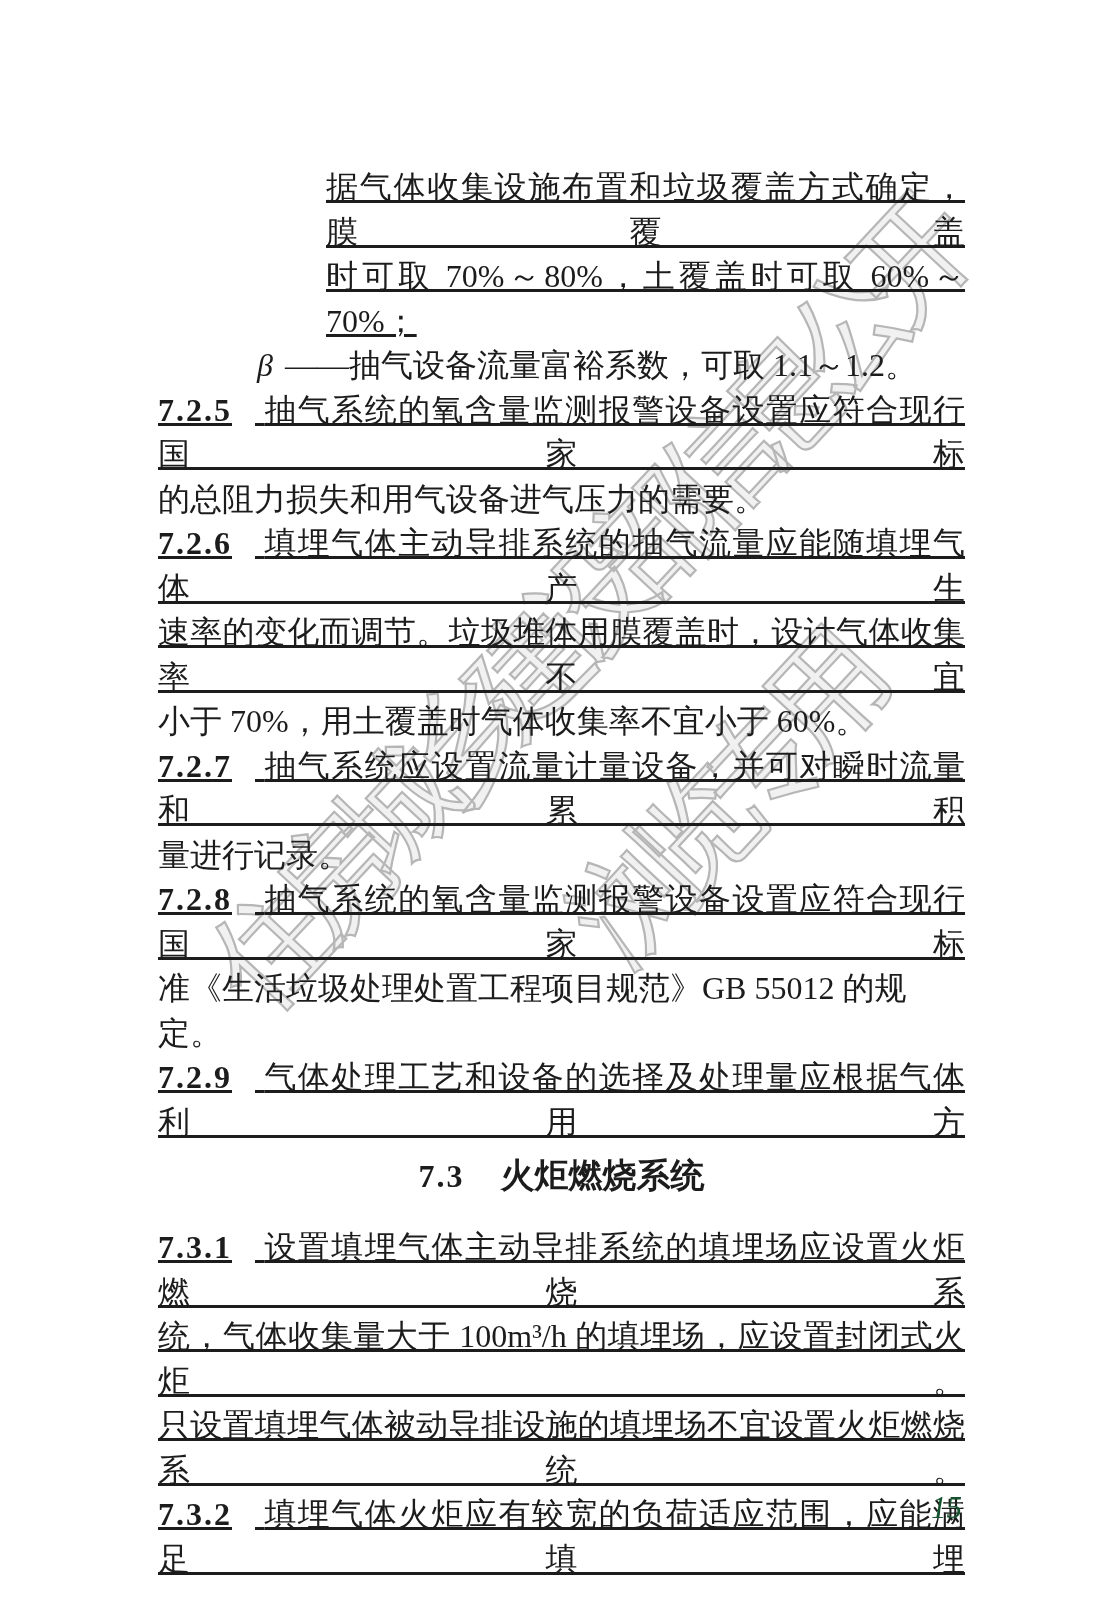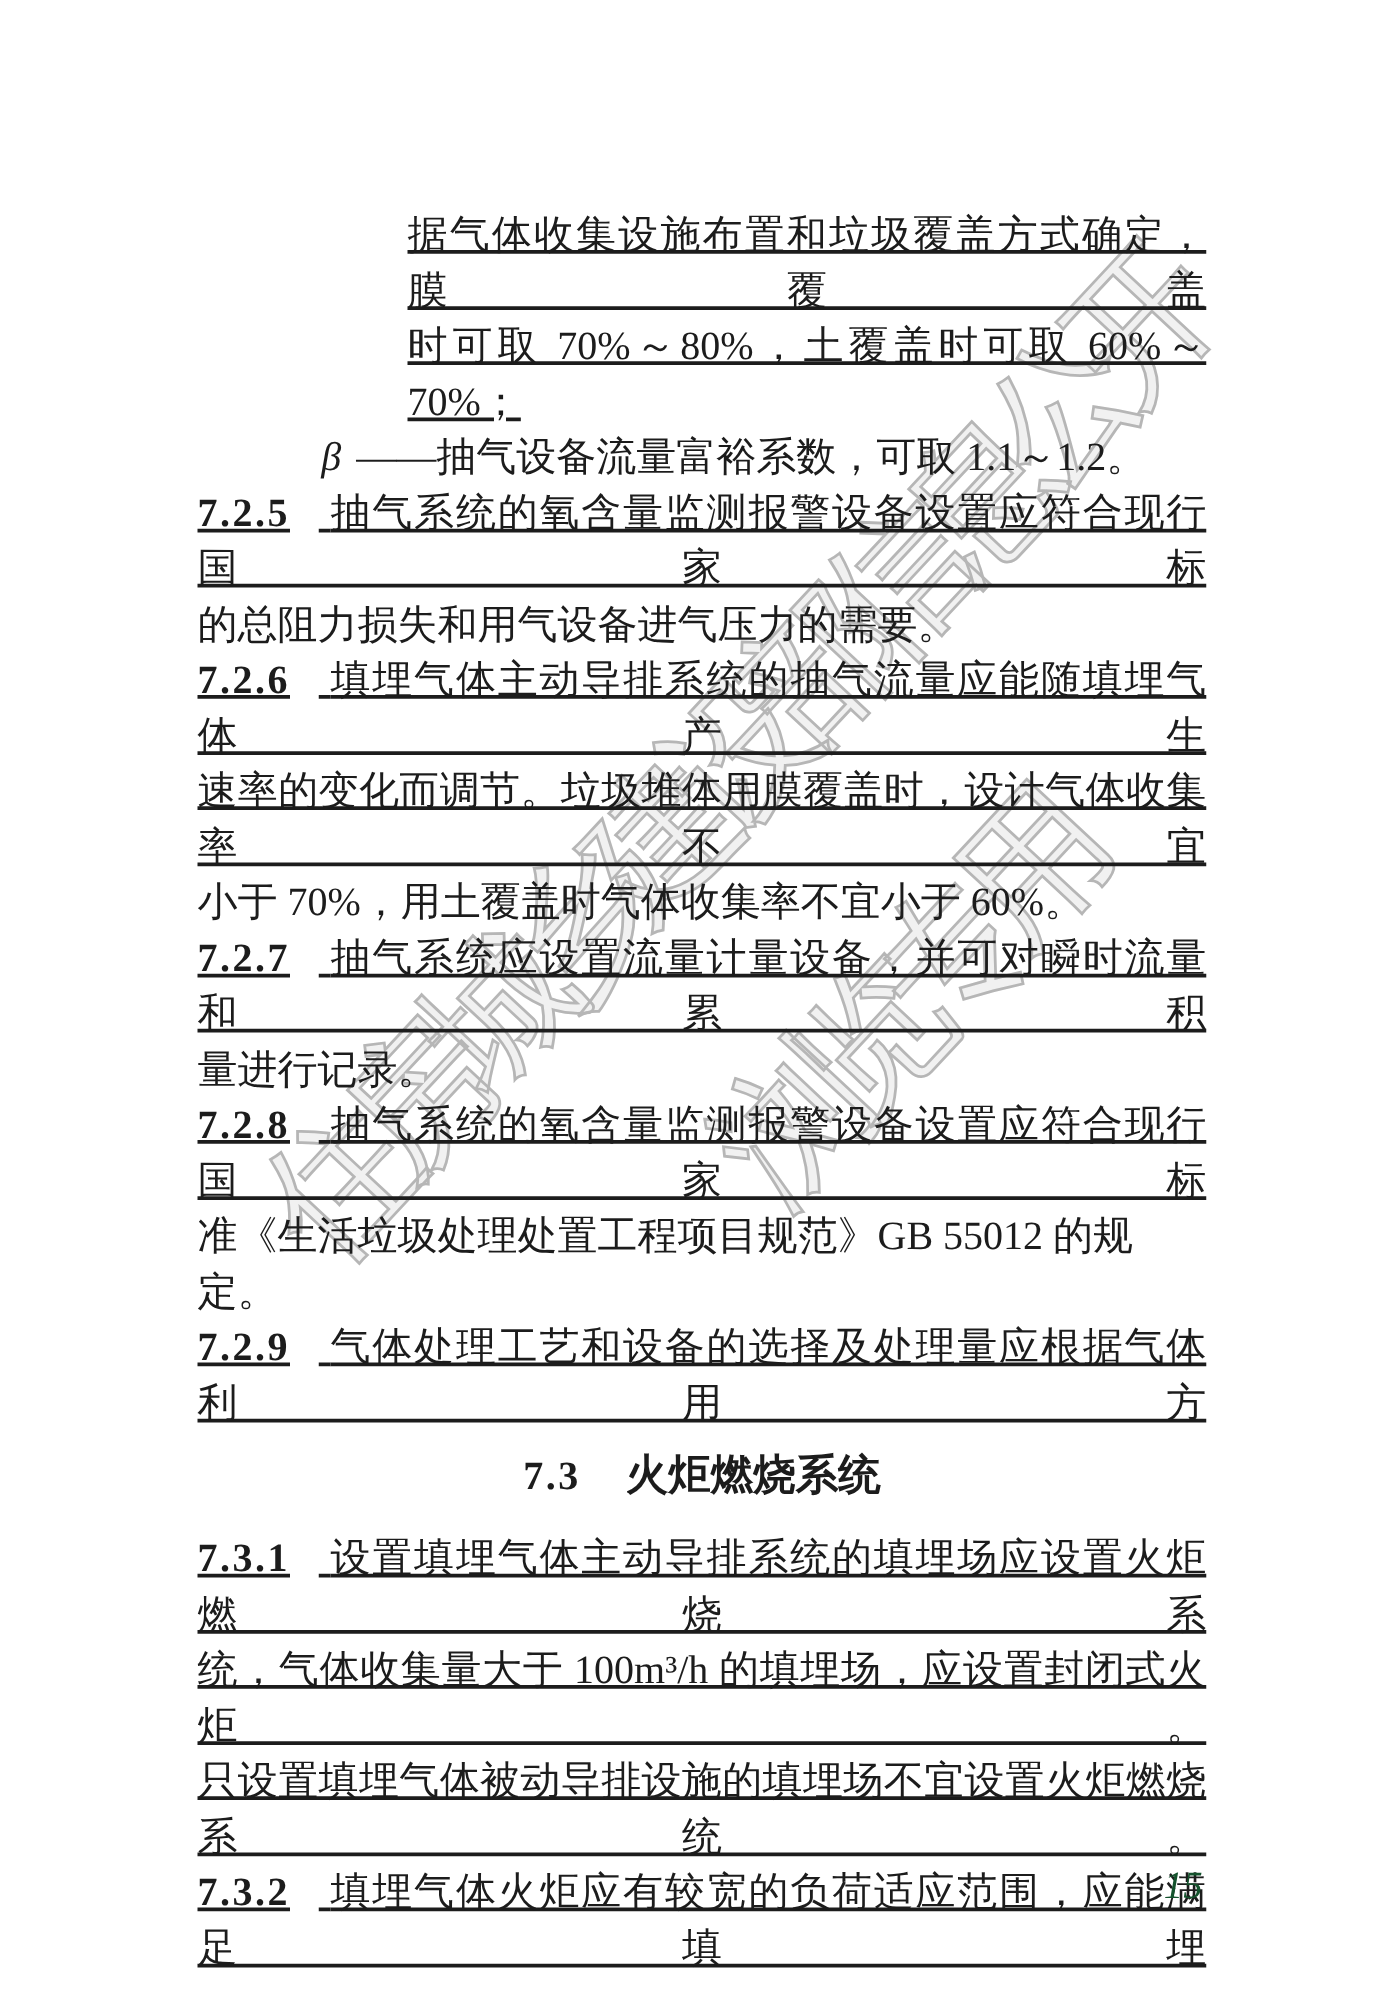--- a/index.html
+++ b/index.html
@@ -53,23 +53,23 @@
     letter-spacing: 2px;
   }
   .line .lead {
     font-style: italic;
     margin-right: 4px;
   }
   .i1 { margin-left: 99px; }
   .i2 { margin-left: 168px; }
 
   .heading {
-    margin: 14px 0 22px 0;
+    margin: 14px 0 32px 0;
     text-align: center;
-    line-height: 44px;
+    line-height: 34px;
     font-size: 32px;
   }
   .heading .h-num {
     font-weight: bold;
     letter-spacing: 2px;
   }
   .heading .h-txt {
     margin-left: 28px;
     font-weight: bold;
     font-size: 34px;

